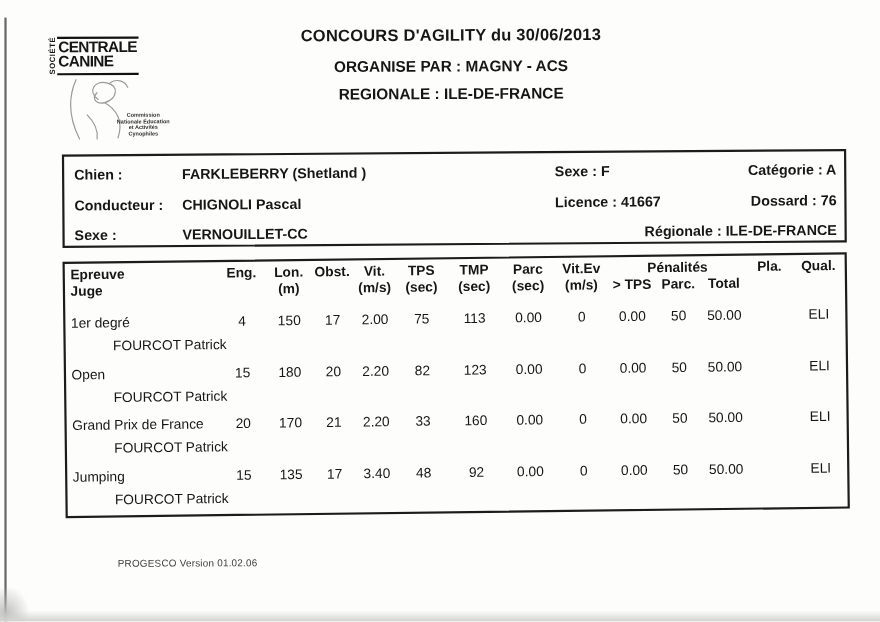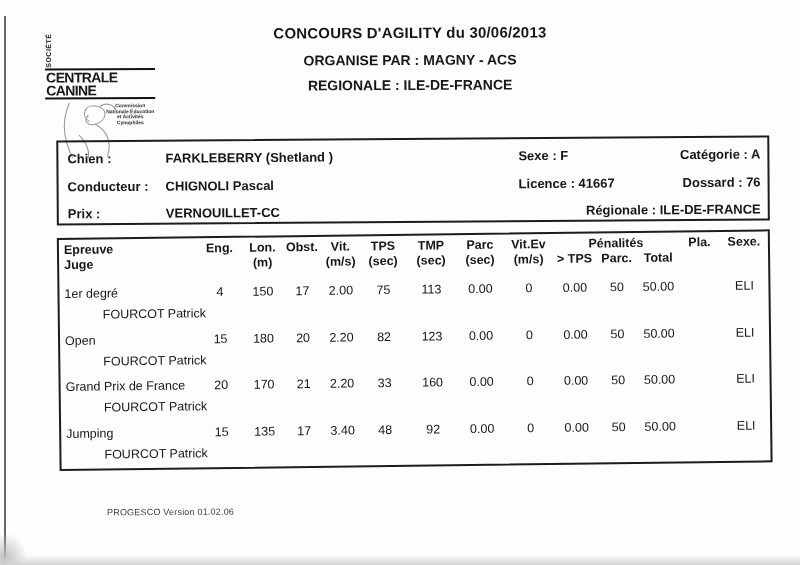--- a/index.html
+++ b/index.html
@@ -10,42 +10,42 @@
 
   
   .scan-line-left{position:absolute;left:4px;top:16px;width:2px;height:549px;background:#4b4b4b;opacity:.85;}
   .scan-smudge{position:absolute;left:0;top:534px;width:26px;height:31px;
     background:radial-gradient(ellipse at 20% 80%, #bdbdbd 0%, rgba(189,189,189,0) 75%);}
   .scan-bottom{position:absolute;left:0;top:555px;width:800px;height:10px;
     background:linear-gradient(#ffffff00,#d2d2d0);}
 
   
   .logo{position:absolute;left:46px;top:32px;width:110px;}
-  .logo-head{display:flex;align-items:stretch;flex-direction:column;}
+  .logo-head{display:flex;align-items:stretch;}
   .logo-vert{font-size:7px;font-weight:bold;letter-spacing:.5px;writing-mode:vertical-rl;
     transform:rotate(180deg);line-height:7px;padding-top:1px;}
   .logo-title{border-top:2px solid #111;border-bottom:2px solid #111;padding:1px 2px 0 1px;}
   .logo-title div{font-size:14px;font-weight:bold;line-height:13px;letter-spacing:-.6px;}
   .logo-art{margin:2px 0 0 14px;}
   .logo-sub{position:absolute;left:60px;top:70px;width:50px;font-size:5px;line-height:5.5px;
     font-weight:bold;text-align:center;color:#2b2b2b;}
 
   
   .hdr{position:absolute;left:246px;top:24px;width:330px;text-align:center;}
   .hdr .h1{font-size:15px;font-weight:bold;letter-spacing:.2px;}
   .hdr .h2{font-size:14px;font-weight:bold;margin-top:11px;}
   .hdr .h3{font-size:14px;font-weight:bold;margin-top:9px;}
 
   
   .infobox{position:absolute;left:57px;top:138px;width:713px;height:85px;
     border:2px solid #1c1c1c;box-sizing:border-box;transform:rotate(-0.15deg);}
   .irow{position:absolute;left:0;width:100%;font-size:13px;font-weight:bold;}
   .irow .lbl{position:absolute;left:9px;}
   .irow .val{position:absolute;left:107px;}
-  .irow .mid{position:absolute;left:460px;}
+  .irow .mid{position:absolute;left:446px;}
   .irow .rgt{position:absolute;right:7px;}
   .ir1{top:9px;} .ir2{top:37px;} .ir3{top:64px;}
 
   
   .tablebox{position:absolute;left:57px;top:236px;width:713px;height:233px;
     border:2px solid #1c1c1c;box-sizing:border-box;transform:rotate(-0.45deg);transform-origin:10% 0;}
   .grid{display:grid;grid-template-columns:138px 45px 41px 38px 39px 46px 50px 48px 49px 43px 41px 42px 41px 1fr;
     width:100%;}
   .c{text-align:center;font-size:12.5px;line-height:14px;white-space:nowrap;}
   .c.ep{text-align:left;padding-left:5px;}
@@ -100,41 +100,41 @@
         <span class="mid">Sexe : F</span>
         <span class="rgt">Catégorie : A</span>
       </div>
       <div class="irow ir2">
         <span class="lbl">Conducteur :</span>
         <span class="val">CHIGNOLI Pascal</span>
         <span class="mid">Licence : 41667</span>
         <span class="rgt">Dossard : 76</span>
       </div>
       <div class="irow ir3">
-        <span class="lbl">Prix :</span>
+        <span class="lbl">Sexe :</span>
         <span class="val">VERNOUILLET-CC</span>
         <span class="rgt">Régionale : ILE-DE-FRANCE</span>
       </div>
     </div>
 
     <div class="tablebox">
 
       <div class="grid hd hrow1">
         <div class="c ep">Epreuve</div>
         <div class="c">Eng.</div>
         <div class="c">Lon.</div>
         <div class="c">Obst.</div>
         <div class="c">Vit.</div>
         <div class="c">TPS</div>
         <div class="c">TMP</div>
         <div class="c">Parc</div>
         <div class="c">Vit.Ev</div>
         <div class="c pen">Pénalités</div>
         <div class="c">Pla.</div>
-        <div class="c">Sexe.</div>
+        <div class="c">Qual.</div>
       </div>
 
       <div class="grid hd hrow2">
         <div class="c ep juge-hd">Juge</div>
         <div class="c"></div>
         <div class="c">(m)</div>
         <div class="c"></div>
         <div class="c">(m/s)</div>
         <div class="c">(sec)</div>
         <div class="c">(sec)</div>

